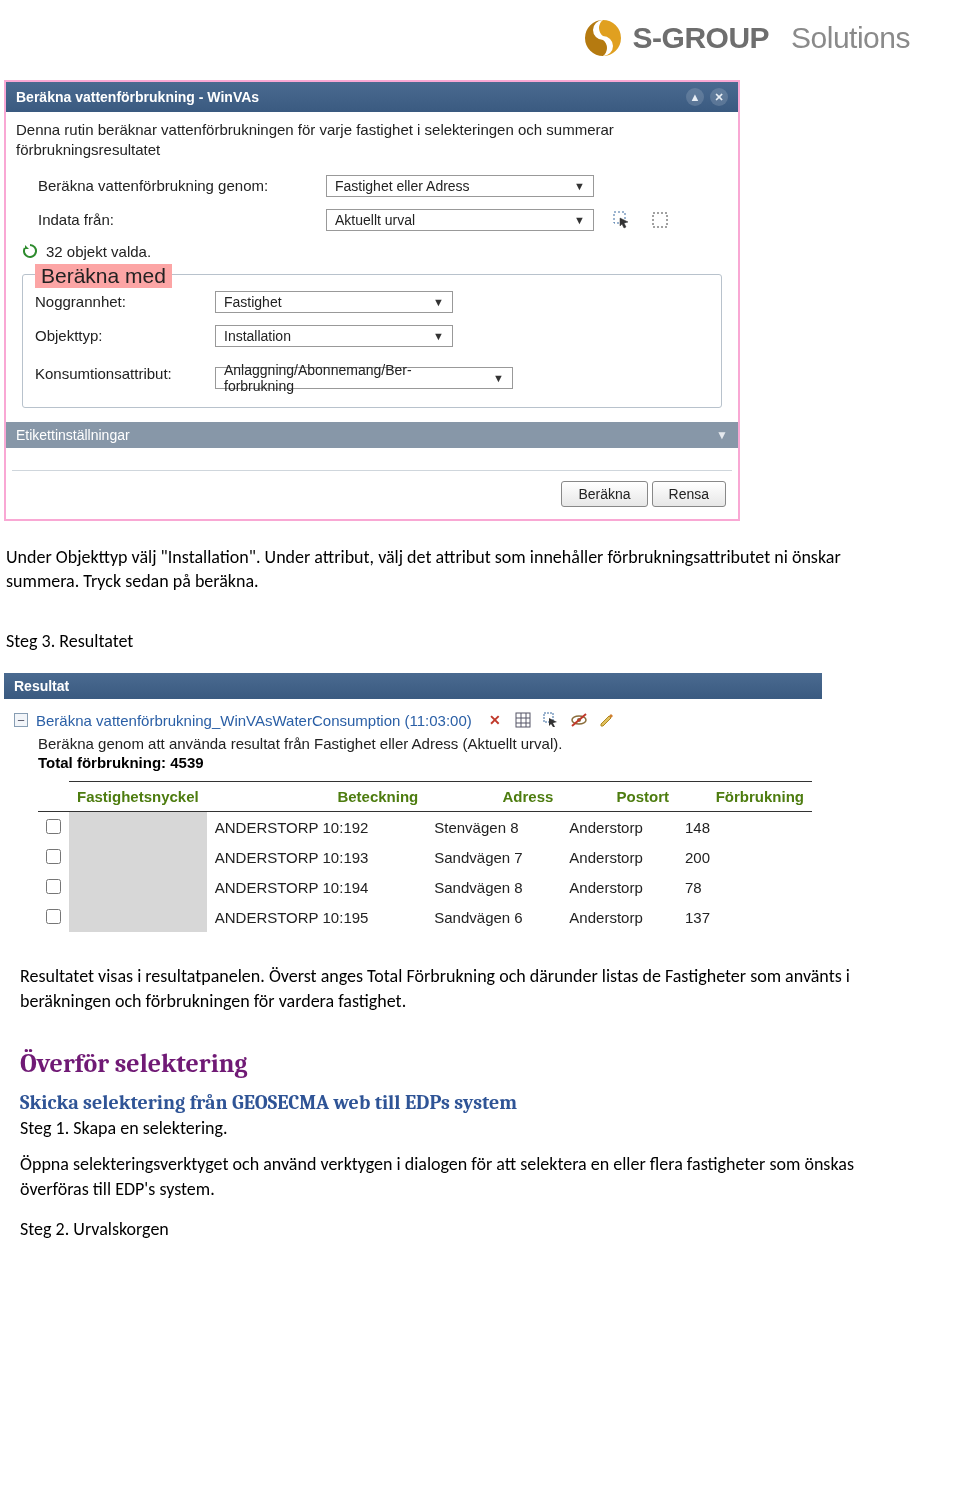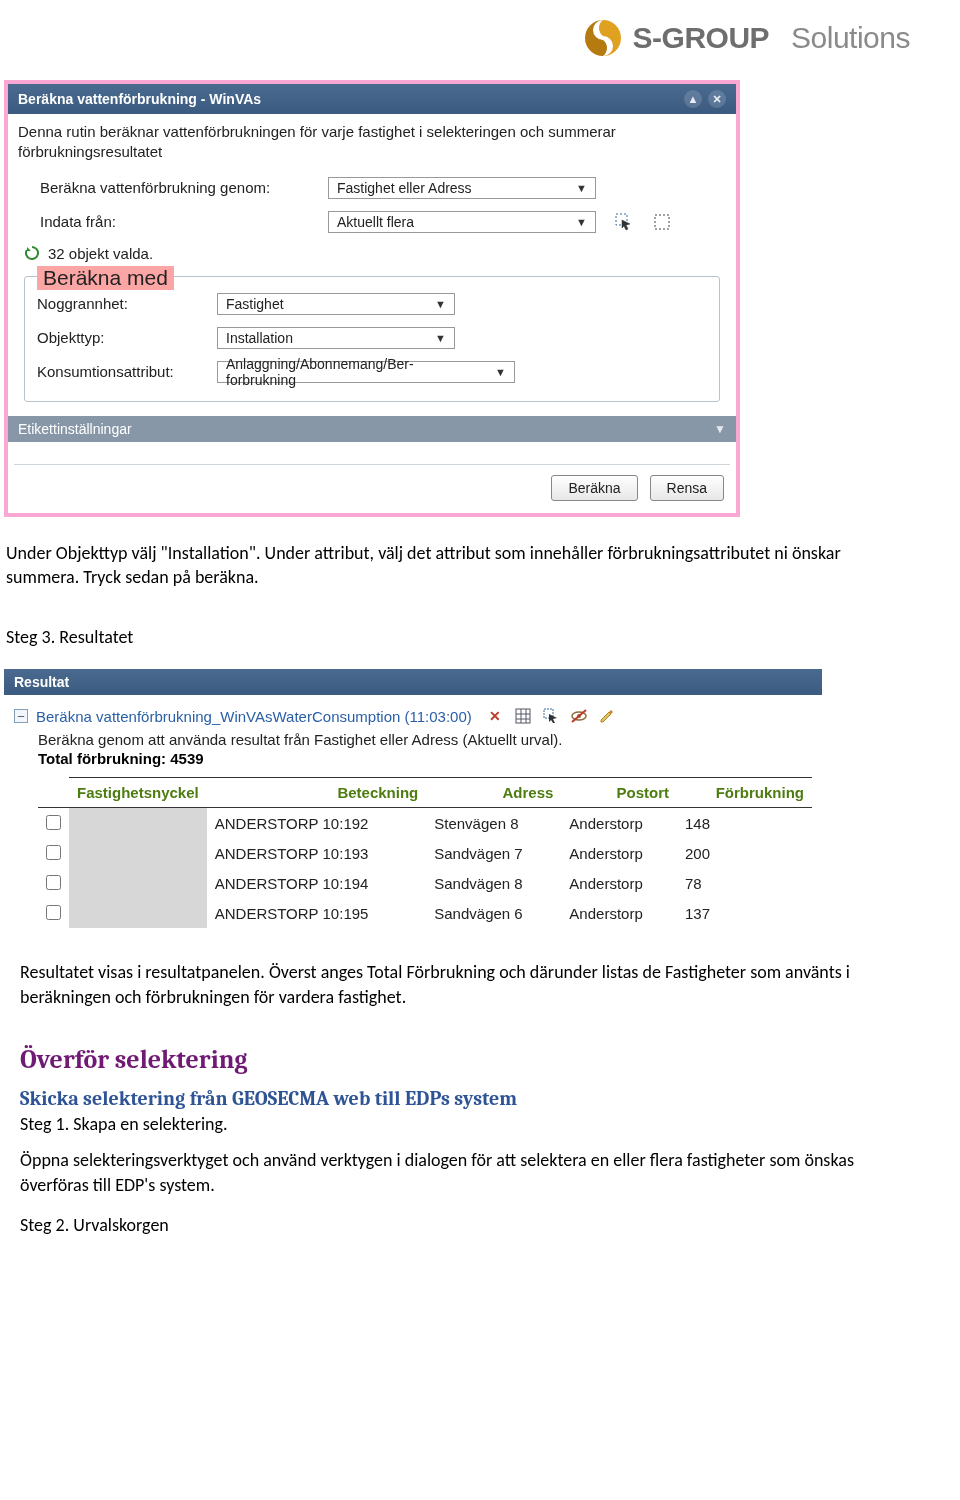--- a/index.html
+++ b/index.html
@@ -23,21 +23,21 @@
   }
   .logo-mark { width: 40px; height: 40px; }
   .logo-text { display: flex; align-items: baseline; gap: 22px; }
   .logo-bold { font-size: 30px; font-weight: 700; color: #6e6e6e; letter-spacing: -0.5px; }
   .logo-light { font-size: 30px; font-weight: 300; color: #8a8a8a; letter-spacing: -0.5px; }
 
   
   .dialog {
     margin: 10px 0 0 4px;
     width: 736px;
-    border: 4px solid #f9a8d4;
+    border: 2px solid #f9a8d4;
     background: #fff;
     font-size: 14px;
     color: #222;
   }
   .dlg-title {
     background: linear-gradient(#4a6a90, #3a5a80);
     color: #fff;
     padding: 6px 10px;
     font-weight: 700;
     display: flex;
@@ -68,21 +68,21 @@
     background: #fff;
     height: 22px;
     padding: 0 8px;
     font-size: 14px;
     color: #222;
     gap: 20px;
   }
   .select .caret { margin-left: 12px; font-size: 11px; color: #333; }
   .w260 { width: 268px; }
   .w210 { width: 238px; }
-  .w300 { width: 298px; }
+  .w300 { width: 298px; margin-top: 8px; }
   .row-icons {
     display: inline-flex;
     gap: 18px;
     margin-left: 18px;
     align-items: center;
   }
   .icon-svg { width: 20px; height: 20px; }
 
   .status-row {
     display: flex;
@@ -118,21 +118,21 @@
     padding: 5px 10px;
     display: flex;
     align-items: center;
     justify-content: space-between;
   }
   .subheader .chev { font-size: 12px; color: #e5e9ee; }
   .dlg-hr { border: none; border-top: 1px solid #cfd6dc; margin: 22px 6px 0; }
   .dlg-buttons {
     display: flex;
     justify-content: flex-end;
-    gap: 12px;
+    gap: 4px;
     padding: 10px 12px 12px;
   }
   .btn {
     border: 1px solid #888;
     border-radius: 3px;
     padding: 4px 16px;
     background: linear-gradient(#fff,#e7e7e7);
     font-size: 14px;
     color: #222;
   }
@@ -252,21 +252,21 @@
       <div class="label">Beräkna vattenförbrukning genom:</div>
       <div class="select w260">
         <span>Fastighet eller Adress</span>
         <span class="caret">▼</span>
       </div>
     </div>
 
     <div class="form-row">
       <div class="label">Indata från:</div>
       <div class="select w260">
-        <span>Aktuellt flera</span>
+        <span>Aktuellt urval</span>
         <span class="caret">▼</span>
       </div>
       <span class="row-icons">
         <svg class="icon-svg" viewBox="0 0 20 20">
           <rect x="2" y="2" width="11" height="11" fill="none" stroke="#3a6aa0" stroke-width="1" stroke-dasharray="2,2"></rect>
           <path d="M8 8 L16 12 L12 13 L14 17 L12 18 L10 14 L8 16 Z" fill="#333" stroke="#333" stroke-width="0.5"></path>
         </svg>
         <svg class="icon-svg" viewBox="0 0 20 20">
           <rect x="3" y="3" width="14" height="14" fill="none" stroke="#444" stroke-width="1" stroke-dasharray="2,2"></rect>
         </svg>

